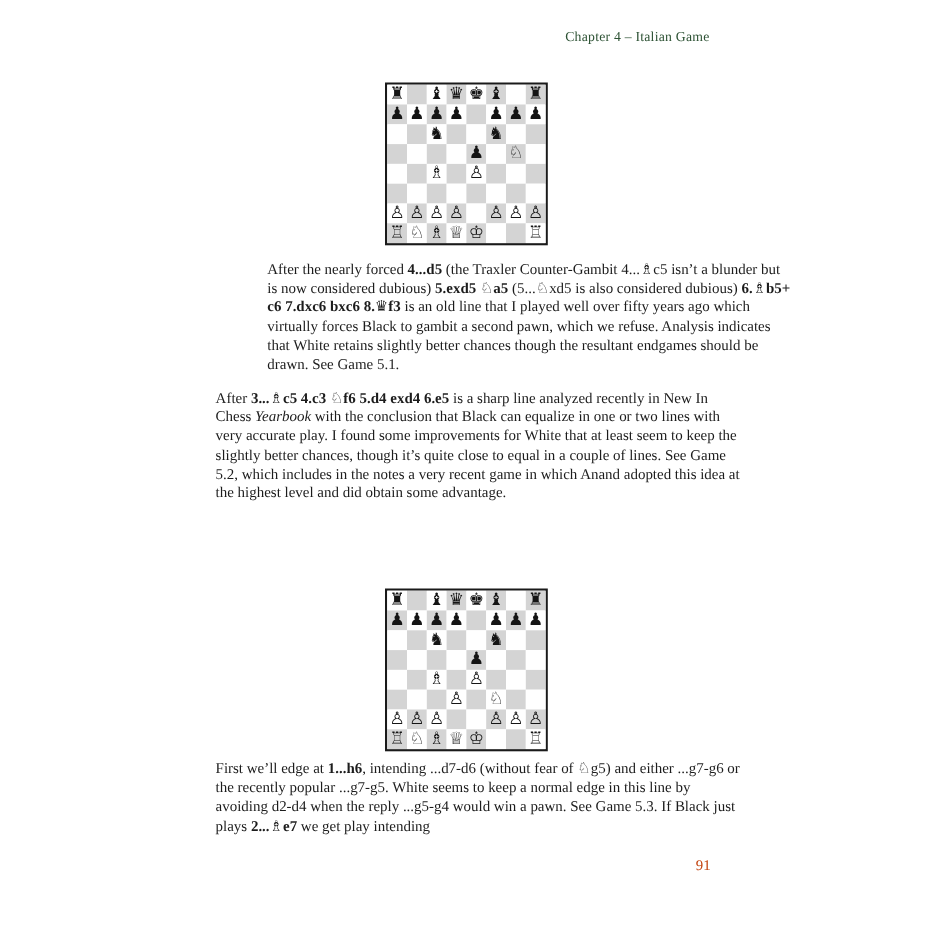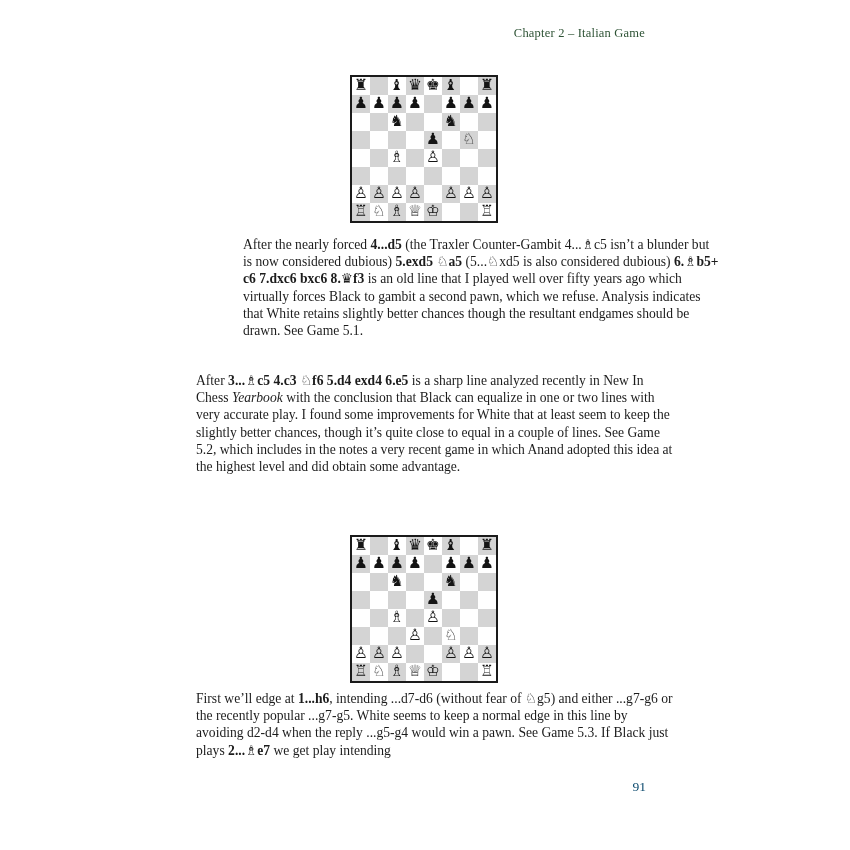--- a/index.html
+++ b/index.html
@@ -12,48 +12,48 @@
     position:absolute;top:26px;right:205px;
     font-size:12.5px;letter-spacing:.2px;
   }
   .para{
     position:absolute;left:196px;width:478px;
     font-size:13.6px;line-height:17.2px;text-align:left;
   }
   .para b{font-weight:bold;}
   .para i{font-style:italic;}
   #para-0{top:236px;margin-left:47px;}
-  #para-1{top:372px;}
+  #para-1{top:353px;}
   #para-2{top:506px;}
   #para-3{top:690px;}
   .diagram{
     position:absolute;width:144px;height:144px;
     border:2px solid #1a1a1a;background:#fff;
     display:grid;grid-template-columns:repeat(8,18px);grid-template-rows:repeat(8,18px);
   }
   #diagram-0{left:350px;top:75px;}
   #diagram-1{left:350px;top:535px;}
   .sq{
     width:18px;height:18px;display:flex;align-items:center;justify-content:center;
     font-family:"DejaVu Sans",sans-serif;font-size:15.5px;line-height:1;color:#141414;
   }
   .sq.light{background:#ffffff;}
   .sq.dark{background:#d4d4d4;}
   .page-number{
-    position:absolute;top:779px;right:204px;font-size:13.5px;color:#0c4a6e;
+    position:absolute;top:779px;right:204px;font-size:13.5px;color:#c2410c;
   }
   
   .para, .running-head, .page-number{font-family:"Liberation Serif","DejaVu Sans",serif;}
 </style>
 </head>
 <body>
 
 <div class="page">
 
-  <div class="running-head" style="color: rgb(45, 82, 52);">Chapter 2 – Italian Game</div>
+  <div class="running-head" style="color: rgb(45, 82, 52);">Chapter 4 – Italian Game</div>
 
   <div class="diagram" id="diagram-0">
       <div class="sq light">
         <span>♜</span>
       </div>
       <div class="sq dark"></div>
       <div class="sq light">
         <span>♝</span>
       </div>
       <div class="sq dark">

